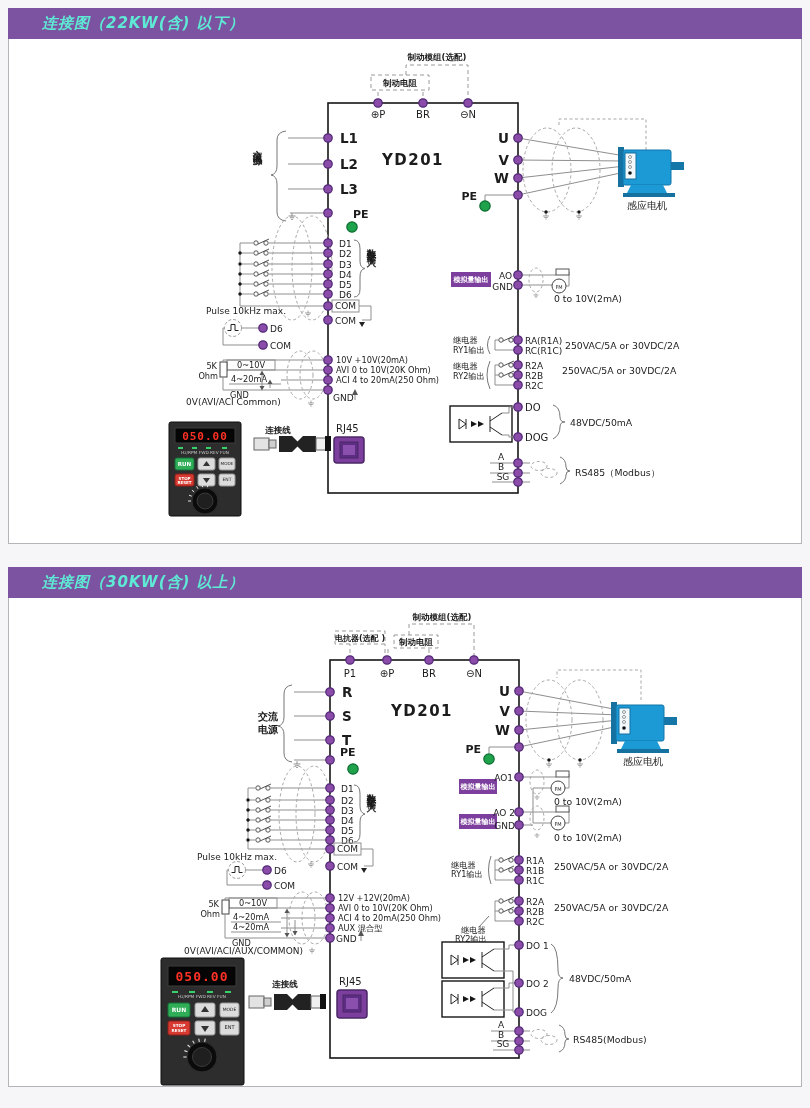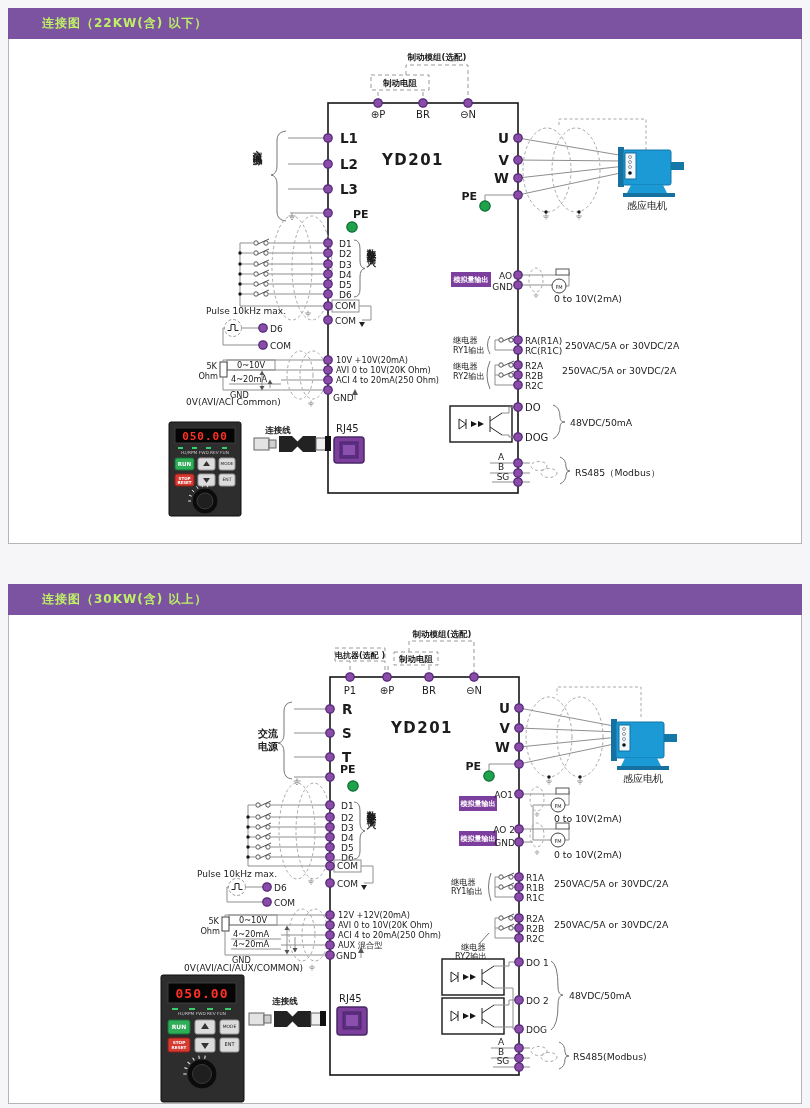--- a/index.html
+++ b/index.html
@@ -1,20 +1,20 @@
 <!DOCTYPE html>
 <html><head>
 <meta charset="utf-8">
 <style>
   html,body{margin:0;padding:0;background:#f6f5f7;font-family:"DejaVu Sans","Liberation Sans",sans-serif;}
   .page{width:810px;padding:8px 0 10px 0;margin:0 auto;}
   .panel{margin:0 8px 0 8px;}
-  .panel + .panel{margin-top:40px;}
+  .panel + .panel{margin-top:23px;}
   .panel-header{height:31px;background:#7c53a1;display:flex;align-items:center;padding-left:34px;box-sizing:border-box;}
-  .panel-header span{color:#bef264;font-size:12px;font-weight:bold;letter-spacing:1px;}
+  .panel-header span{color:#5eead4;font-size:15px;font-weight:bold;letter-spacing:1px;font-style:italic;}
   .panel-body{background:#ffffff;border:1px solid #b6b3b9;border-top:none;overflow:hidden;}
   svg{display:block;}
   svg text{font-family:"DejaVu Sans","Liberation Sans",sans-serif;fill:#1c1c1c;}
   .w{stroke:#8f8f8f;fill:none;stroke-width:1;}
   .bk{stroke:#161616;fill:none;stroke-width:1.6;}
   .br{stroke:#777;fill:none;stroke-width:1;}
   .dash{stroke:#9a9a9a;fill:none;stroke-width:1;stroke-dasharray:4 3;}
   .dsh{stroke:#a8a8a8;fill:none;stroke-width:1;stroke-dasharray:3 2.5;}
   .t8{font-size:8.2px;}
   .t9{font-size:9px;}

